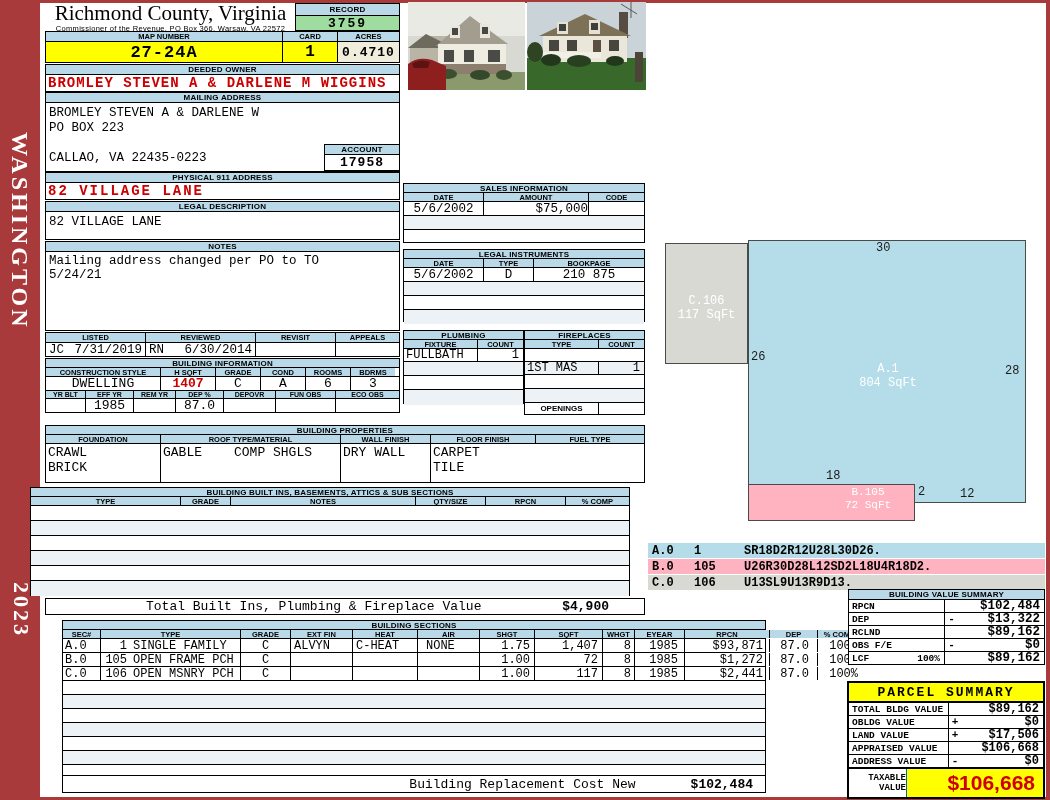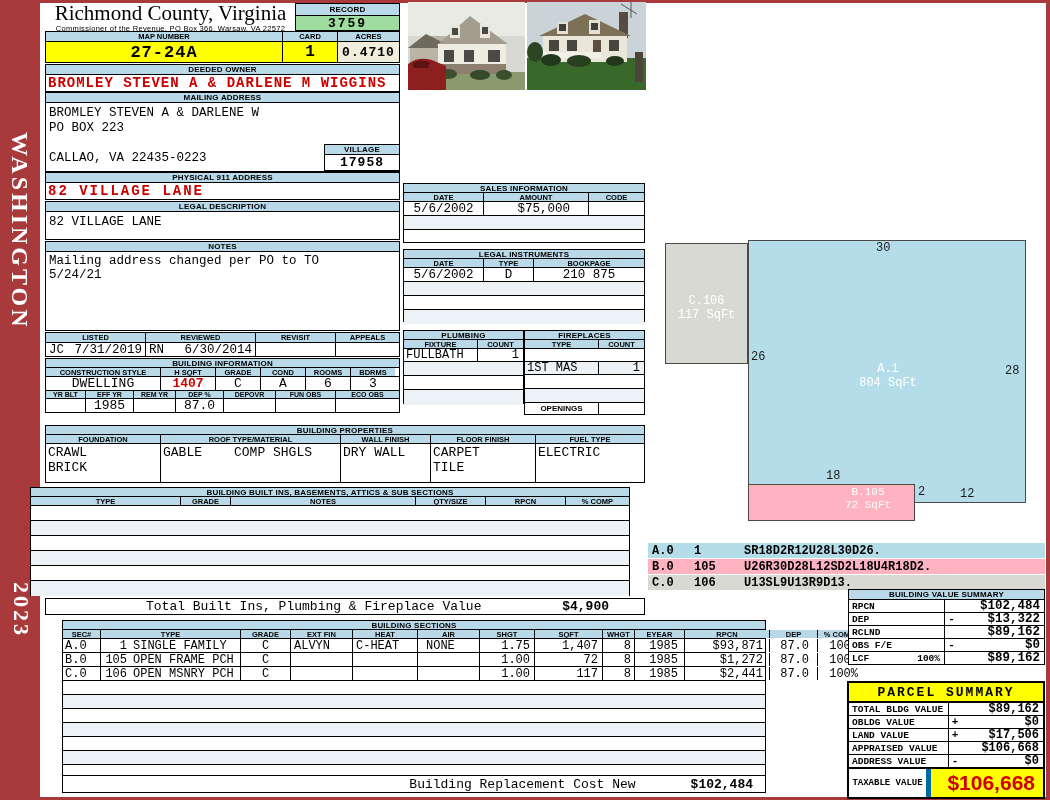--- a/index.html
+++ b/index.html
@@ -73,21 +73,21 @@
     <div class="box mono b red" style="height:18px;margin-top:-1px;display:flex;align-items:center;font-size:14px;letter-spacing:1px;padding-left:2px">BROMLEY STEVEN A &amp; DARLENE M WIGGINS</div>
   </div>
 
   <div class="abs" style="left:45px;top:92px;width:355px">
     <div class="hdrbar" style="height:11px">MAILING ADDRESS</div>
     <div class="box mono" style="height:70px;margin-top:-1px;position:relative;font-size:12.5px">
       <div class="abs" style="left:3px;top:3px">BROMLEY STEVEN A &amp; DARLENE W</div>
       <div class="abs" style="left:3px;top:18px">PO BOX 223</div>
       <div class="abs" style="left:3px;top:48px">CALLAO, VA 22435-0223</div>
       <div class="abs" style="right:-1px;top:41px;width:76px">
-        <div class="hdrbar" style="height:11px">VILLAGE</div>
+        <div class="hdrbar" style="height:11px">ACCOUNT</div>
         <div class="box mono b ctr" style="height:17px;margin-top:-1px;display:flex;align-items:center;justify-content:center;font-size:13px;letter-spacing:1px">17958</div>
       </div>
     </div>
   </div>
 
   <div class="abs" style="left:45px;top:172px;width:355px">
     <div class="hdrbar" style="height:11px">PHYSICAL 911 ADDRESS</div>
     <div class="box mono b red" style="height:18px;margin-top:-1px;display:flex;align-items:center;font-size:14px;letter-spacing:2px;padding-left:2px">82 VILLAGE LANE</div>
   </div>
 
@@ -179,21 +179,20 @@
       </div>
       <div class="gc" style="align-items:flex-start;justify-content:space-between;font-size:13px;padding:1px 28px 0 2px">
         <span>GABLE</span>
         <span>COMP SHGLS</span>
       </div>
       <div class="gc" style="align-items:flex-start;font-size:13px;padding:1px 2px">DRY WALL</div>
       <div class="gc" style="flex-direction:column;align-items:flex-start;justify-content:flex-start;font-size:13px;padding:1px 2px">
         <div>CARPET</div>
         <div>TILE</div>
       </div>
-      <div class="gc" style="align-items:flex-start;font-size:13px;padding:1px 2px">ELECTRIC</div>
     </div>
   </div>
 
   <div class="abs" style="left:30px;top:487px;width:600px">
     <div class="hdrbar" style="height:10px">BUILDING BUILT INS, BASEMENTS, ATTICS &amp; SUB SECTIONS</div>
     <div class="grid" style="grid-template-columns:150px 50px 185px 70px 80px 63px;height:10px;margin-top:-1px">
       <div class="gh">TYPE</div>
       <div class="gh">GRADE</div>
       <div class="gh">NOTES</div>
       <div class="gh">QTY/SIZE</div>
@@ -355,21 +354,21 @@
 
   <div class="abs" style="left:403px;top:183px;width:242px">
     <div class="hdrbar" style="height:10px">SALES INFORMATION</div>
     <div class="grid" style="grid-template-columns:80px 105px 55px;height:10px;margin-top:-1px">
       <div class="gh">DATE</div>
       <div class="gh">AMOUNT</div>
       <div class="gh">CODE</div>
     </div>
     <div class="grid" style="grid-template-columns:80px 105px 55px;height:15px;margin-top:-1px">
       <div class="gc ctr" style="font-size:12.5px">5/6/2002</div>
-      <div class="gc rt" style="font-size:12.5px;padding-right:18px">$75,000</div>
+      <div class="gc rt" style="font-size:12.5px;">$75,000</div>
       <div class="gc"></div>
     </div>
     <div class="box" style="height:28px;margin-top:-1px">
       <div class="stripe tint" style="height:13px"></div>
       <div style="height:14px"></div>
     </div>
   </div>
 
   <div class="abs" style="left:403px;top:249px;width:242px">
     <div class="hdrbar" style="height:10px">LEGAL INSTRUMENTS</div>
@@ -526,18 +525,18 @@
       <div class="vlabel" style="width:100px">APPRAISED VALUE</div>
       <div class="vop" style="width:12px"></div>
       <div class="vval" style="font-size:12px">$106,668</div>
     </div>
     <div class="vrow" style="border-left:none;border-right:none">
       <div class="vlabel" style="width:100px">ADDRESS VALUE</div>
       <div class="vop" style="width:12px">-</div>
       <div class="vval" style="font-size:12px">$0</div>
     </div>
     <div style="display:flex;height:28px;border-top:1px solid #000">
-      <div style="width:82px;border-right:5px solid #0369a1;display:flex;align-items:center;justify-content:center;text-align:right;font:bold 9px 'Liberation Mono',monospace;line-height:10px;box-sizing:border-box">TAXABLE VALUE</div>
+      <div style="width:58px;border-right:1px solid #0369a1;display:flex;align-items:center;justify-content:center;text-align:right;font:bold 9px 'Liberation Mono',monospace;line-height:10px;box-sizing:border-box">TAXABLE VALUE</div>
       <div style="flex:1;background:#ffff00;display:flex;align-items:center;justify-content:flex-end;padding-right:8px;font:bold 21px 'Liberation Sans',sans-serif;color:#d00000">$106,668</div>
     </div>
   </div>
 
 </div>
 
 </body></html>

